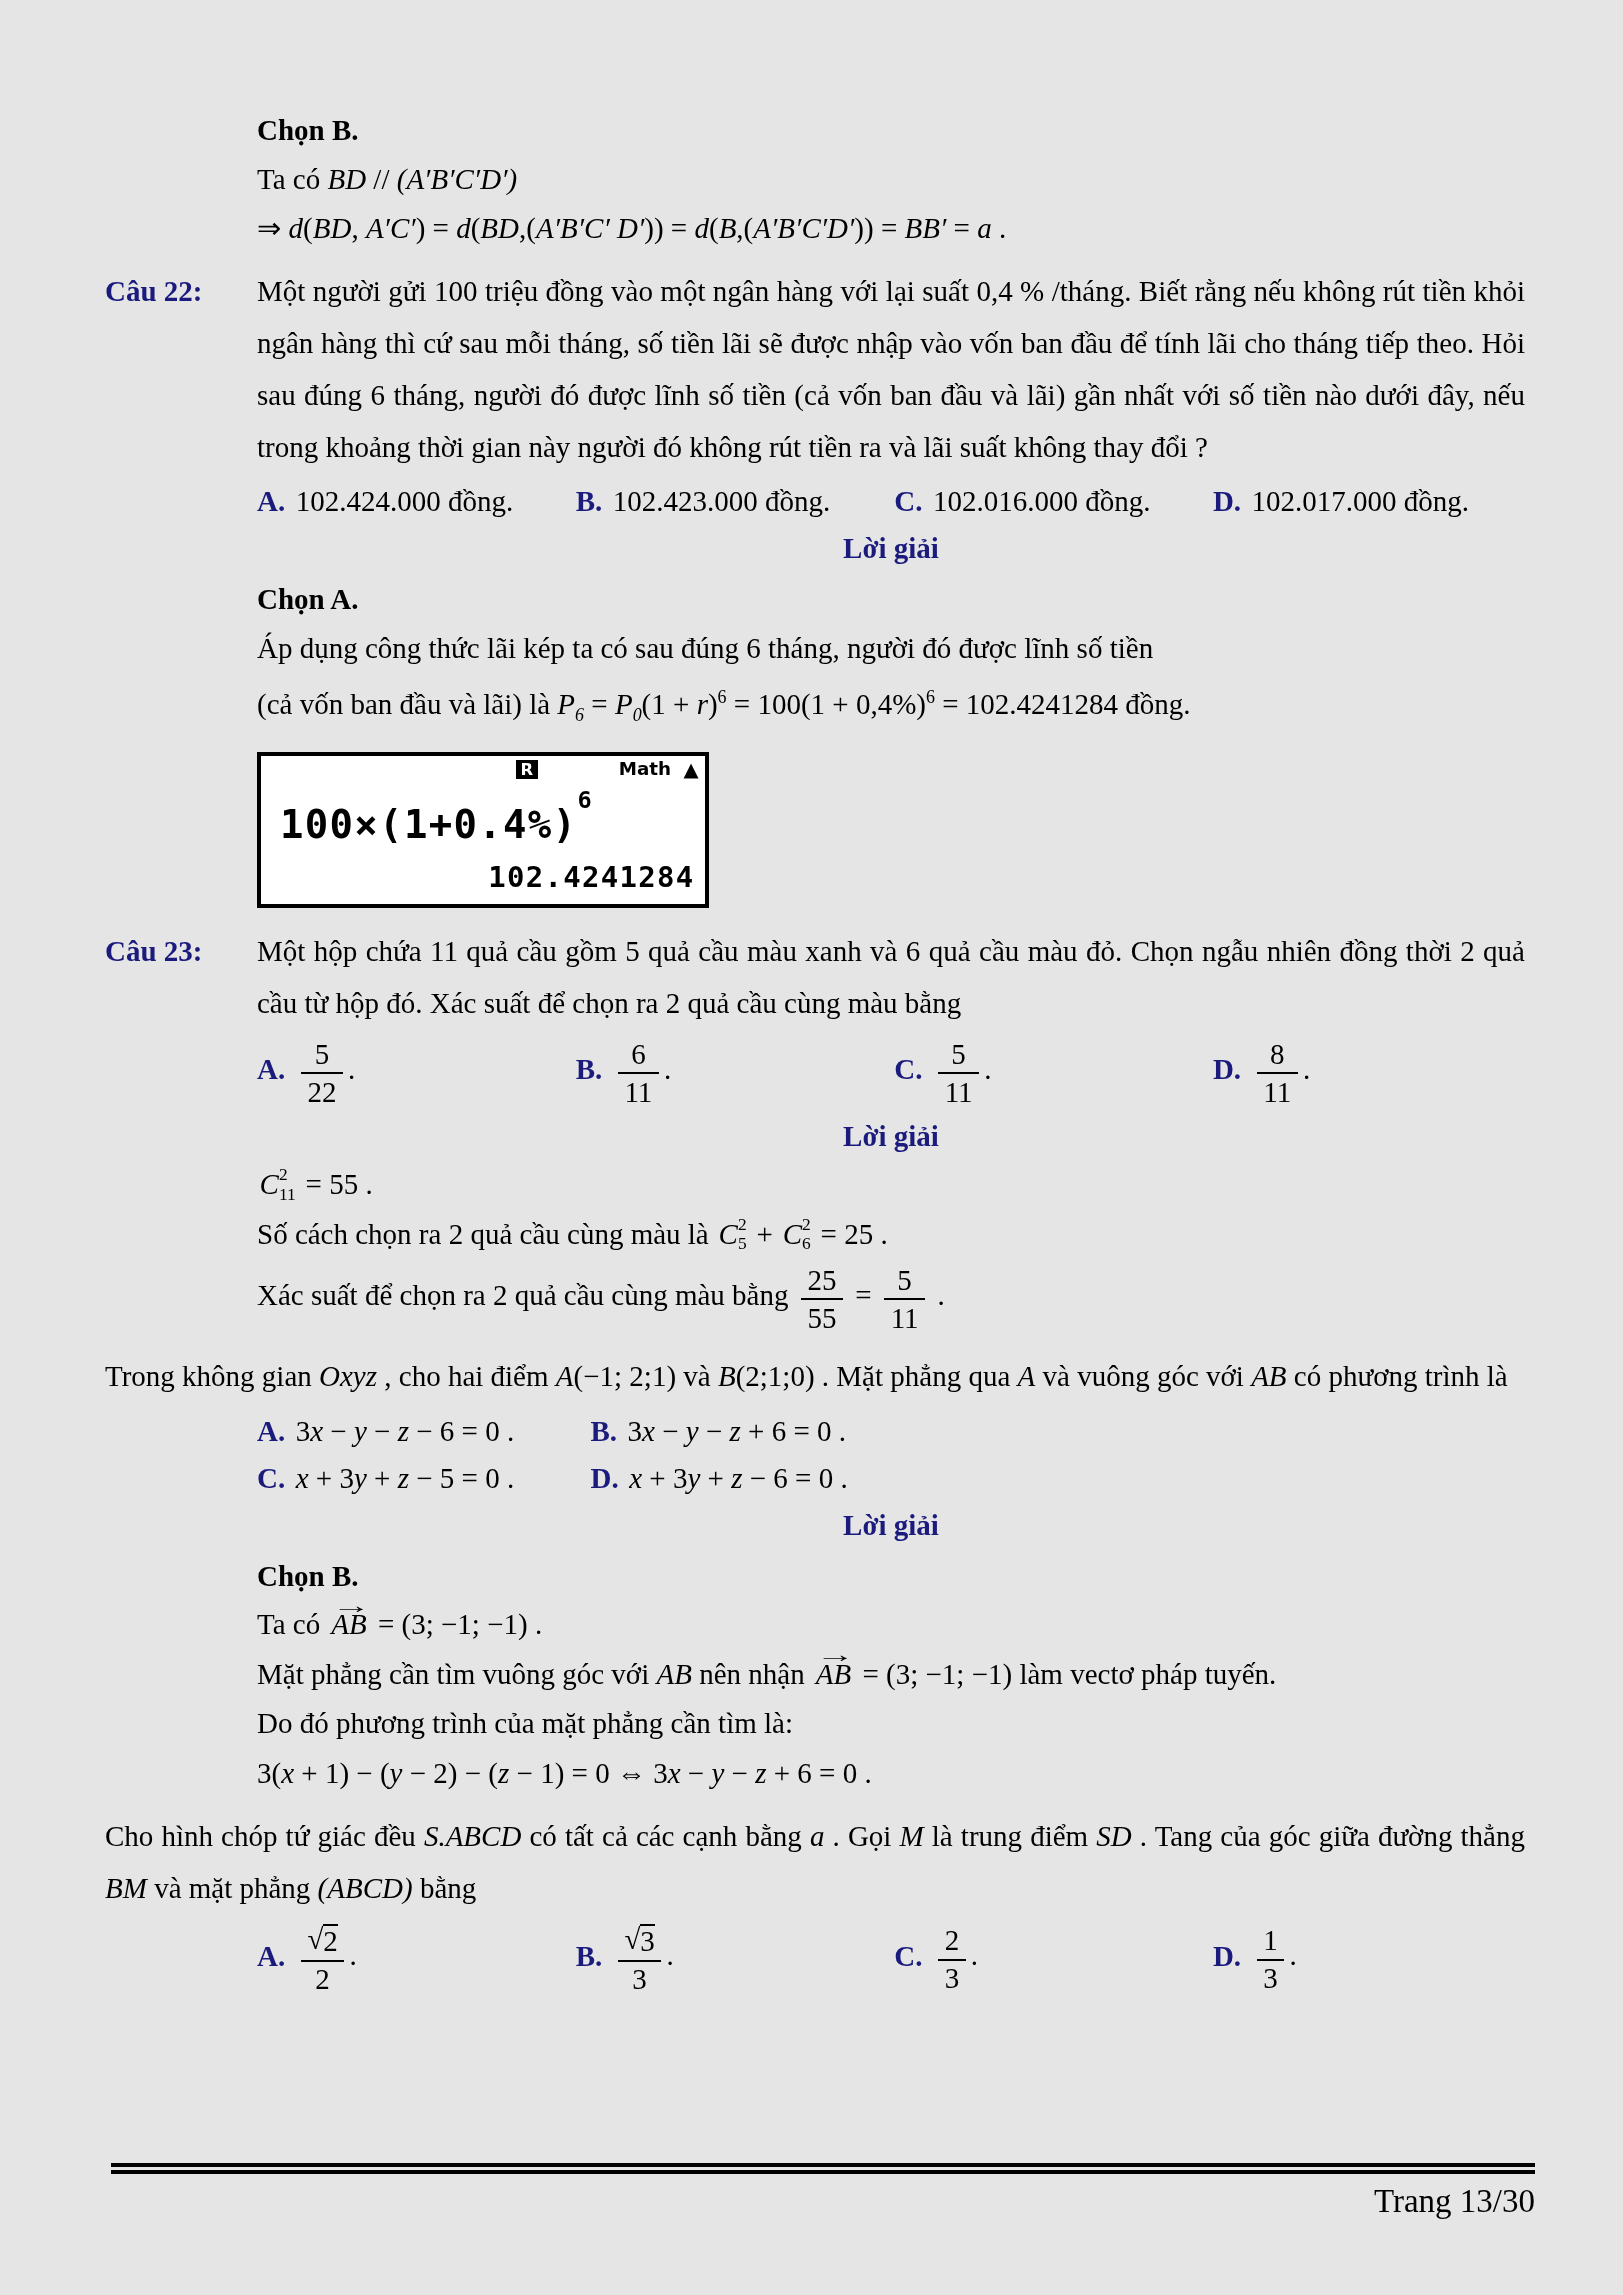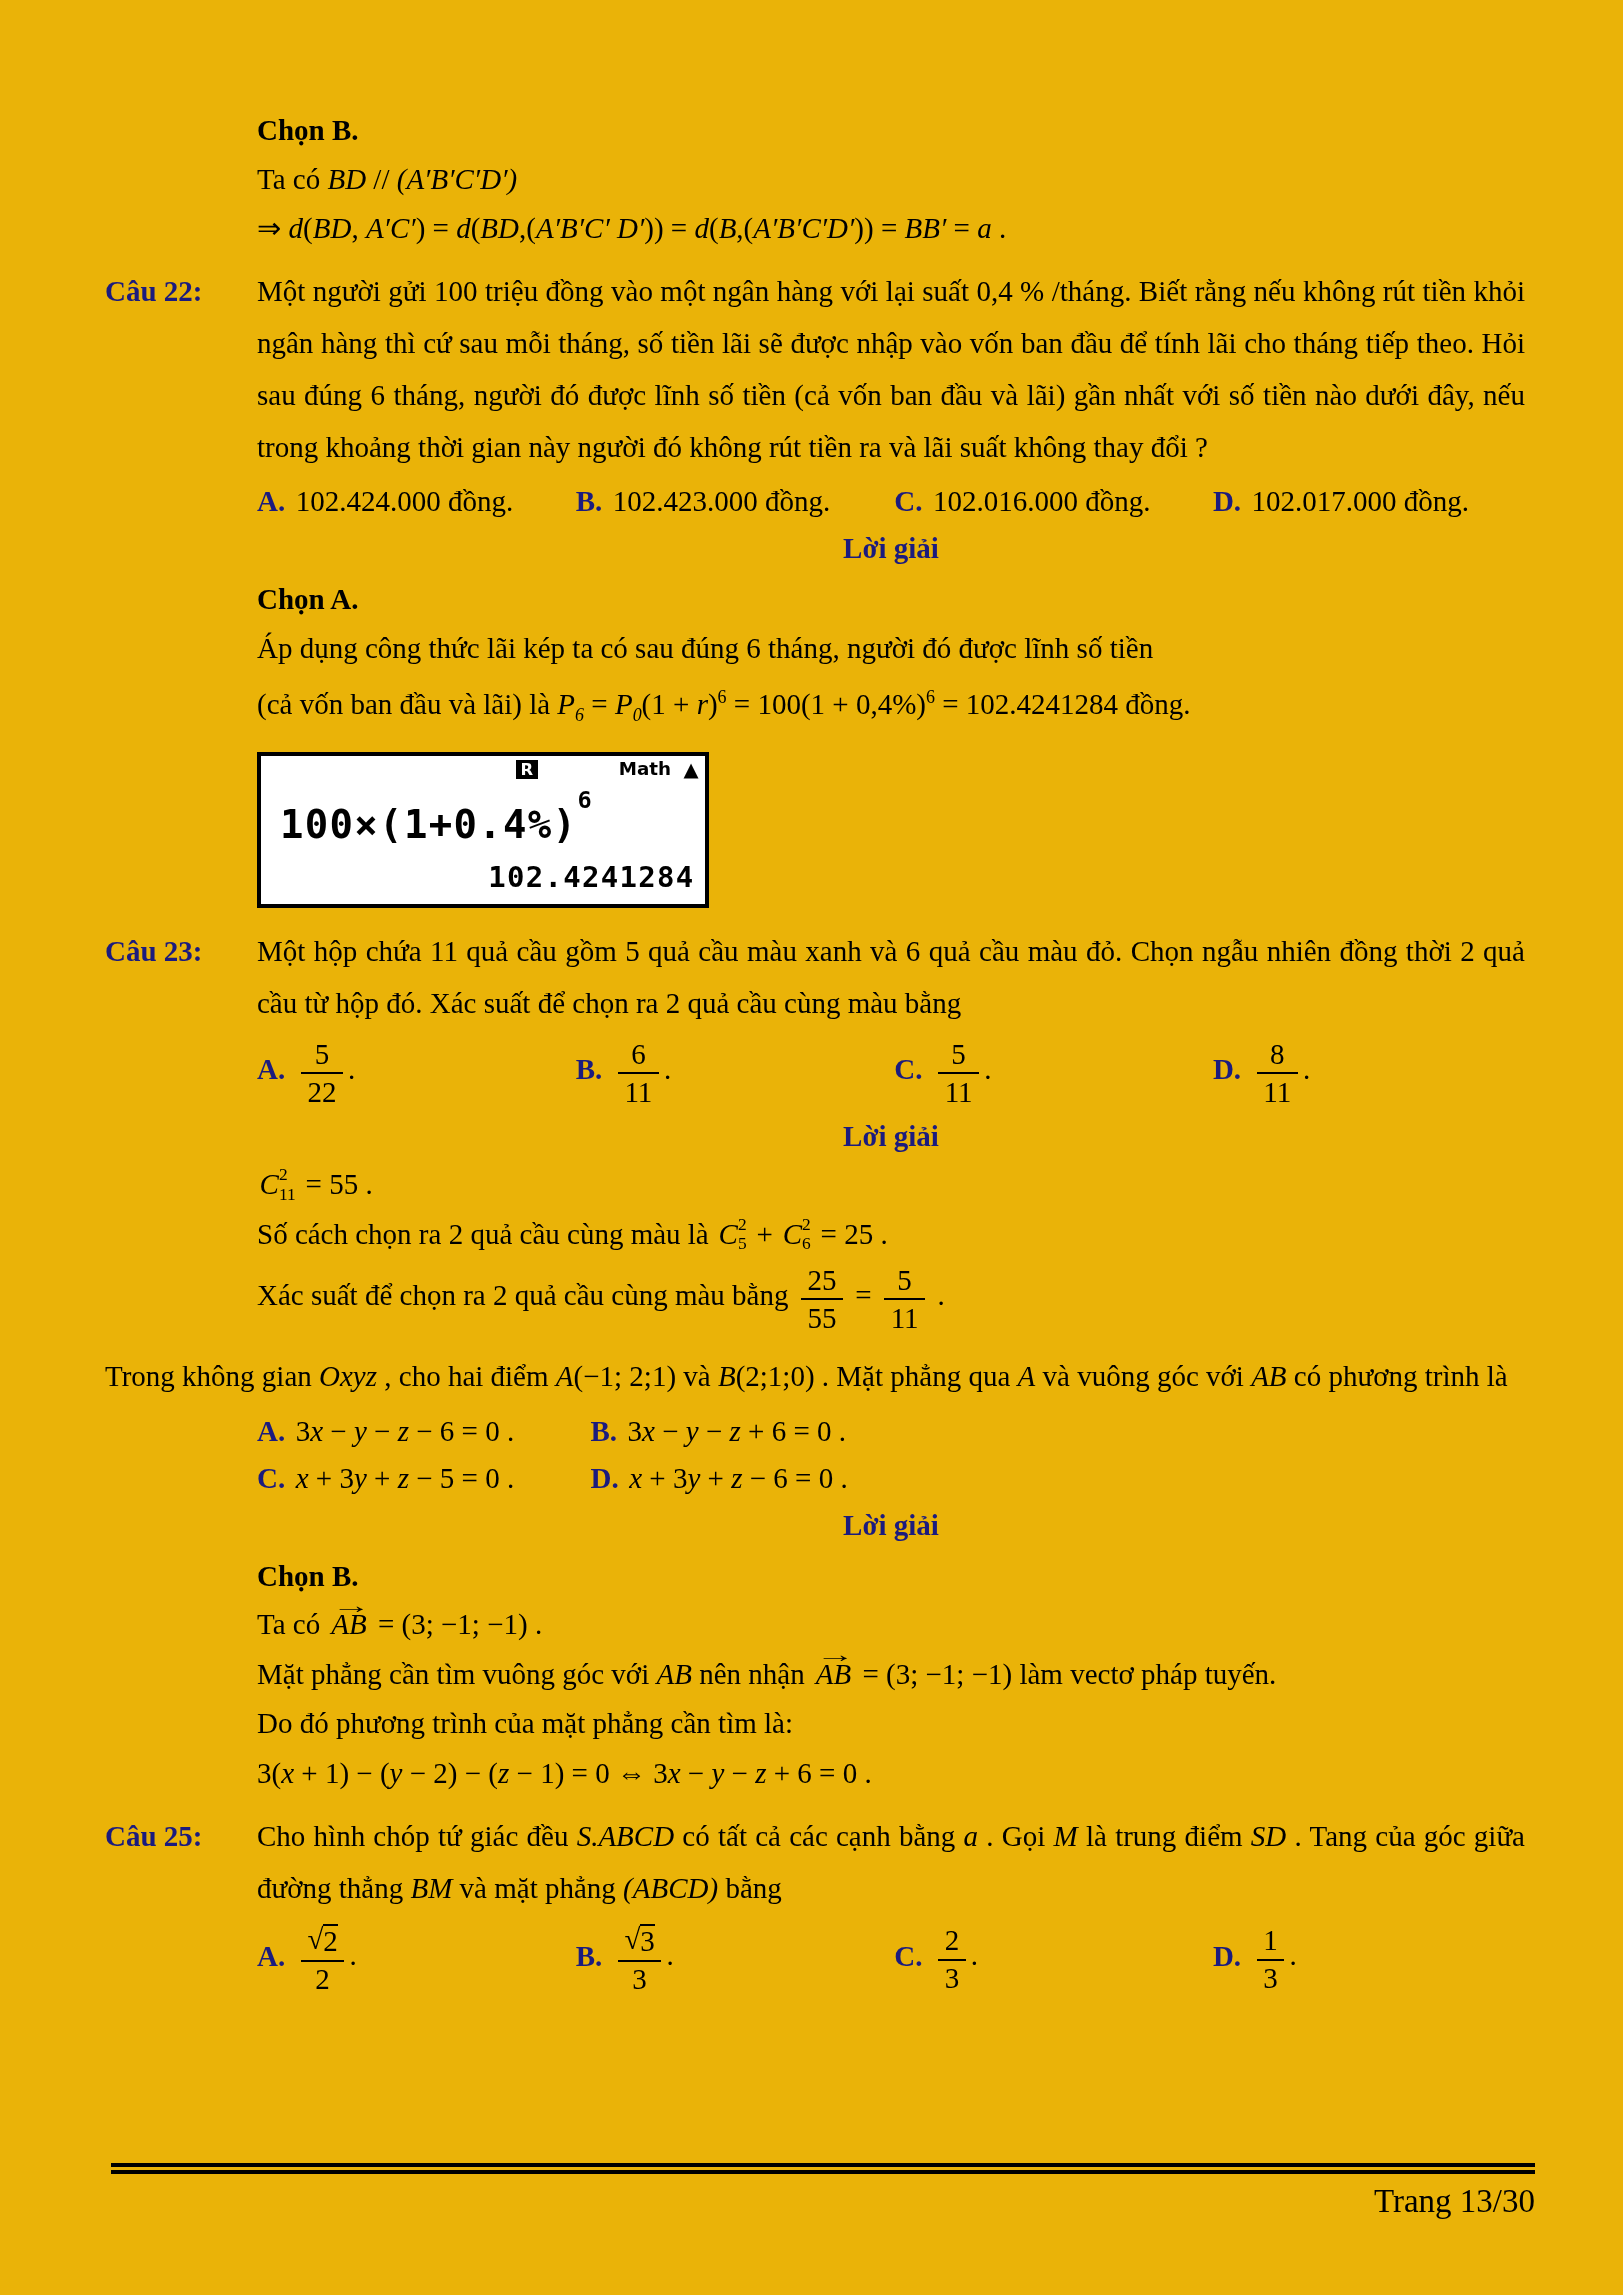--- a/index.html
+++ b/index.html
@@ -1,17 +1,17 @@
 <!DOCTYPE html>
 <html style="font-size:10.5px"><head>
 <meta charset="utf-8">
 <style>
   html,body { margin:0; padding:0; background:#888; }
   .page {
-    position:relative; width:1623px; height:2295px; background:#eab308;
+    position:relative; width:1623px; height:2295px; background:#e5e5e5;
     font-family:"Liberation Serif", serif; font-size:29px; color:#000;
     overflow:hidden;
   }
   .content { position:absolute; left:105px; right:98px; top:98px; }
 
   
   .b-chon { margin-left:152px; font-weight:bold; line-height:38px; margin-top:13px; margin-bottom:3.9px; }
   .b-mline { margin-left:152px; line-height:39px; margin-top:10.5px; margin-bottom:10.5px; }
   .b-loigiai { margin-left:152px; text-align:center; color:#1b1b7e; font-weight:bold; line-height:38px; margin-top:9.2px; margin-bottom:9.2px; }
   .b-q { display:flex; margin-top:17px; margin-bottom:3.9px; }
@@ -147,21 +147,20 @@
         <span class="opt"><span class="opt-letter">C.</span><span class="seg-math">x</span><span> + 3</span><span class="seg-math">y</span><span> + </span><span class="seg-math">z</span><span> − 5 = 0 .</span></span>
         <span class="opt"><span class="opt-letter">D.</span><span class="seg-math">x</span><span> + 3</span><span class="seg-math">y</span><span> + </span><span class="seg-math">z</span><span> − 6 = 0 .</span></span>
       </div>
       <div class="b-loigiai">Lời giải</div>
       <div class="b-chon">Chọn B.</div>
       <div class="b-mline"><span>Ta có </span><span class="vec"><span class="arr">→</span><span class="seg-math">AB</span></span><span> = (3; −1; −1) .</span></div>
       <div class="b-mline"><span>Mặt phẳng cần tìm vuông góc với </span><span class="seg-math">AB</span><span> nên nhận </span><span class="vec"><span class="arr">→</span><span class="seg-math">AB</span></span><span> = (3; −1; −1) làm vectơ pháp tuyến.</span></div>
       <div class="b-mline"><span>Do đó phương trình của mặt phẳng cần tìm là:</span></div>
       <div class="b-mline"><span>3(</span><span class="seg-math">x</span><span> + 1) − (</span><span class="seg-math">y</span><span> − 2) − (</span><span class="seg-math">z</span><span> − 1) = 0 ⇔ 3</span><span class="seg-math">x</span><span> − </span><span class="seg-math">y</span><span> − </span><span class="seg-math">z</span><span> + 6 = 0 .</span></div>
       <div class="b-q">
-        <span class="q-label">Câu 25:</span>
         <div class="q-body"><span>Cho hình chóp tứ giác đều </span><span class="seg-math">S.ABCD</span><span> có tất cả các cạnh bằng </span><span class="seg-math">a</span><span> . Gọi </span><span class="seg-math">M</span><span> là trung điểm </span><span class="seg-math">SD</span><span> . Tang của góc giữa đường thẳng </span><span class="seg-math">BM</span><span> và mặt phẳng </span><span class="seg-math">(ABCD)</span><span> bằng</span></div>
       </div>
       <div class="b-opts cols4">
         <span class="opt"><span class="opt-letter">A.</span><span class="frac">
             <span class="fn"><span class="sqrt">
                 <span class="rad">√</span>
                 <span class="sqv">2</span>
               </span></span>
             <span class="fd"><span>2</span></span>
           </span><span>.</span></span>

